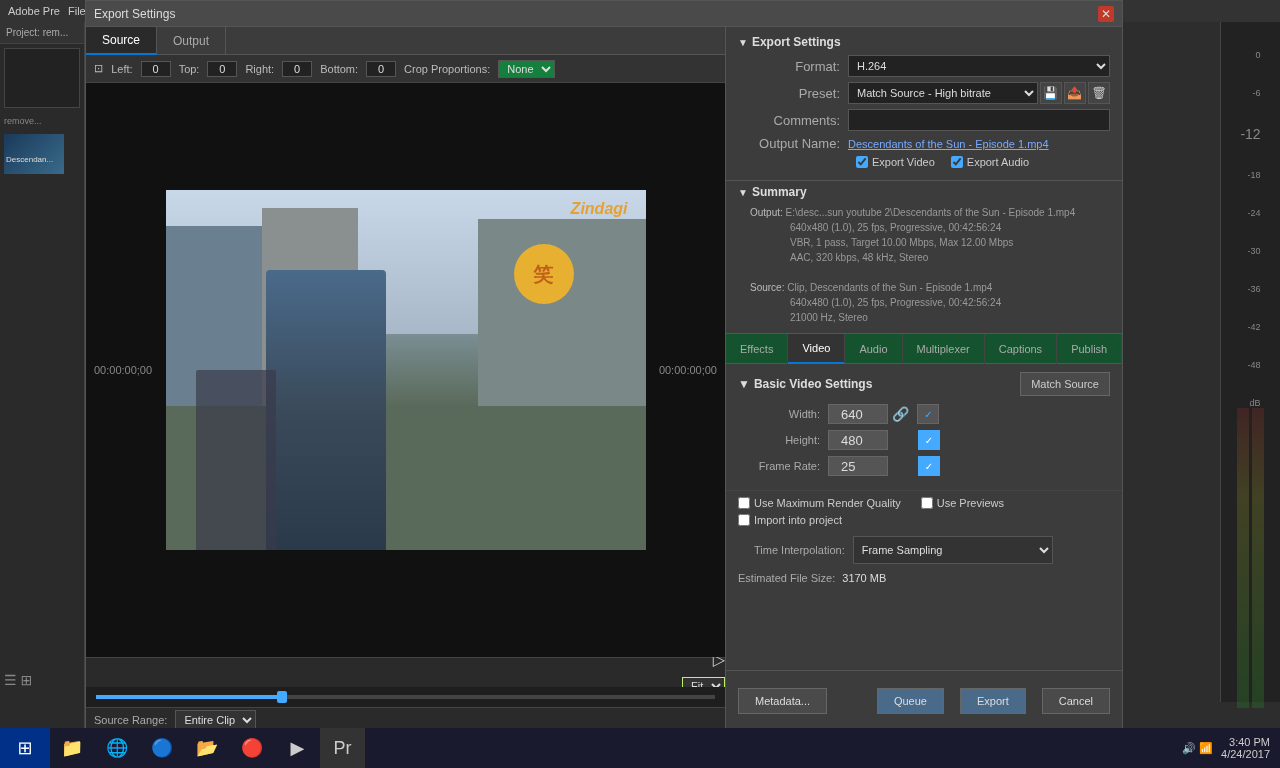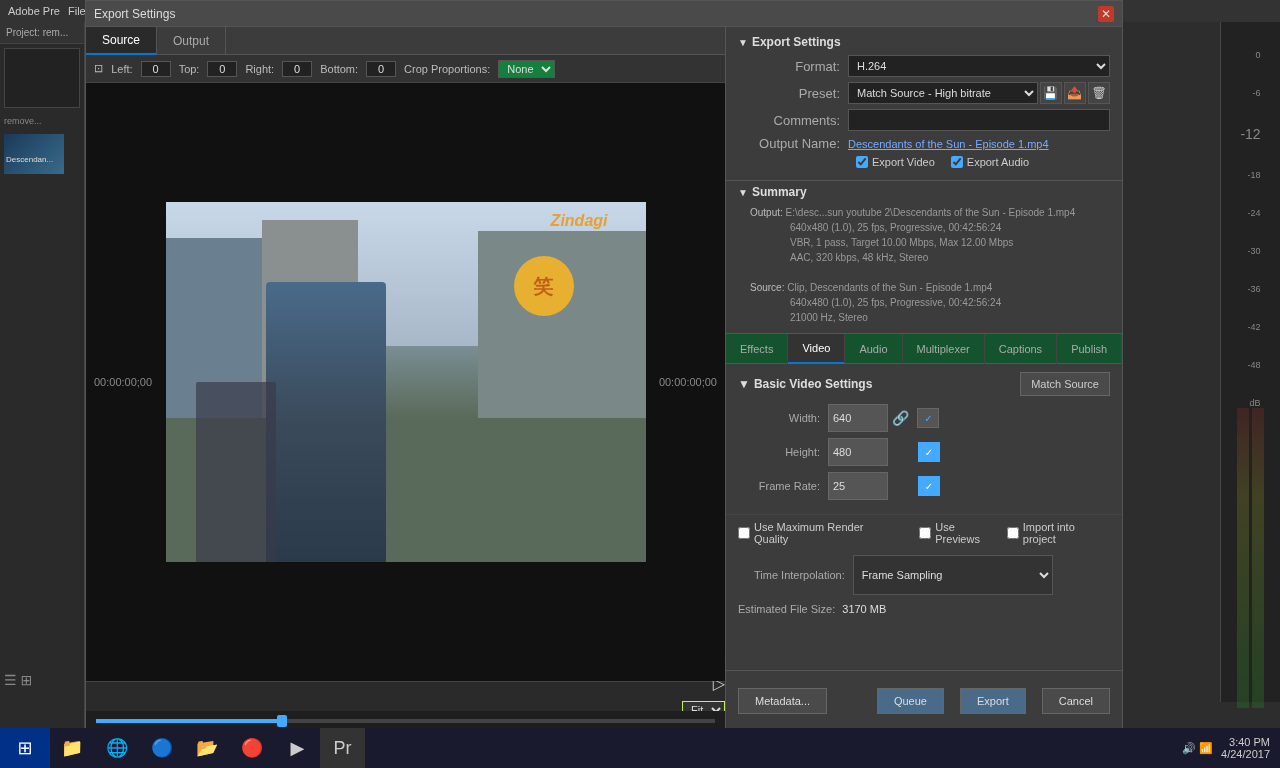--- a/index.html
+++ b/index.html
@@ -227,21 +227,21 @@
     }
     
     .scene-bg {
       position: absolute;
       top: 0; left: 0; right: 0; bottom: 0;
       background: linear-gradient(180deg, #b8c8d8 0%, #8aa0b0 30%, #5a6a5a 60%, #4a5a4a 100%);
     }
     .scene-text {
       position: absolute;
       top: 10px;
-      right: 38px;
+      right: 18px;
       font-size: 16px;
       font-weight: bold;
       color: #e8a030;
       font-style: italic;
     }
     
     .timecode-left {
       position: absolute;
       left: 8px;
       top: 50%;
@@ -511,38 +511,38 @@
     }
     .bvs-label {
       width: 90px;
       text-align: right;
       padding-right: 8px;
       color: #aaa;
       font-size: 11px;
     }
     .bvs-input {
       width: 60px;
-      height: 28px;
+      height: 20px;
       background: #555;
       border: 1px solid #666;
       color: #ddd;
-      font-size: 11px;
-      padding: 0 4px;
+      font-size: 13px;
+      padding: 0 12px;
     }
     .link-icon {
       margin: 0 4px;
       color: #888;
       font-size: 14px;
     }
 
     
     #bottom-options {
       padding: 6px 12px;
       display: flex;
-      flex-direction: row;
+      flex-direction: column;
       gap: 5px;
       border-top: 1px solid #444;
       flex-shrink: 0;
     }
     .option-row {
       display: flex;
       align-items: center;
       gap: 20px;
     }
     .option-label {
@@ -556,21 +556,21 @@
     
     #time-interp {
       padding: 4px 28px;
       display: flex;
       align-items: center;
       gap: 8px;
       flex-shrink: 0;
     }
     .interp-label { color: #aaa; font-size: 11px; }
     .interp-select {
-      height: 40px;
+      height: 28px;
       background: #333;
       border: 1px solid #555;
       color: #ddd;
       font-size: 11px;
       padding: 0 4px;
       width: 200px;
     }
 
     
     #file-size {
@@ -779,20 +779,26 @@
         <div class="tc-display" style="text-align:right;">00:42:56:24</div>
       </div>
 
       <div id="timeline-scrubber">
         <div class="scrubber-bar">
           <div class="scrubber-progress"></div>
           <div class="scrubber-handle"></div>
         </div>
       </div>
 
+      <div id="source-range">
+        <span class="source-range-label">Source Range:</span>
+        <select class="source-range-select">
+          <option>Entire Clip</option>
+        </select>
+      </div>
     </div>
 
     <div id="right-panel">
 
       <div id="export-settings-section">
         <div class="section-header">
           <span class="section-header-arrow">▼</span>
           <span>Export Settings</span>
         </div>
         <div class="settings-row">

